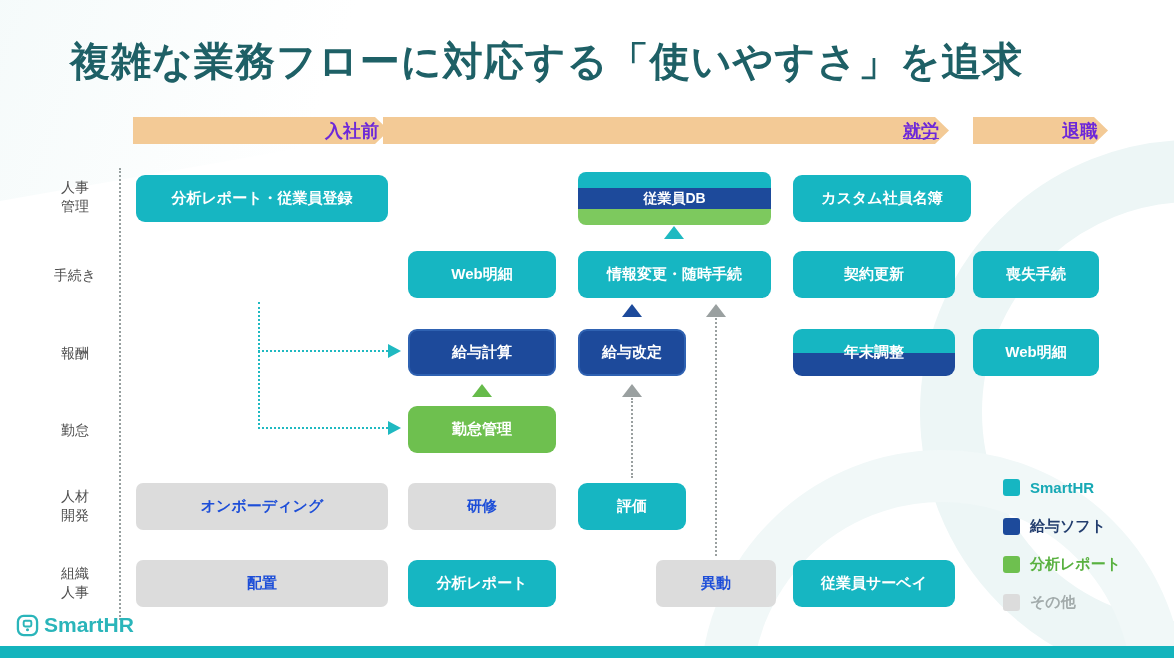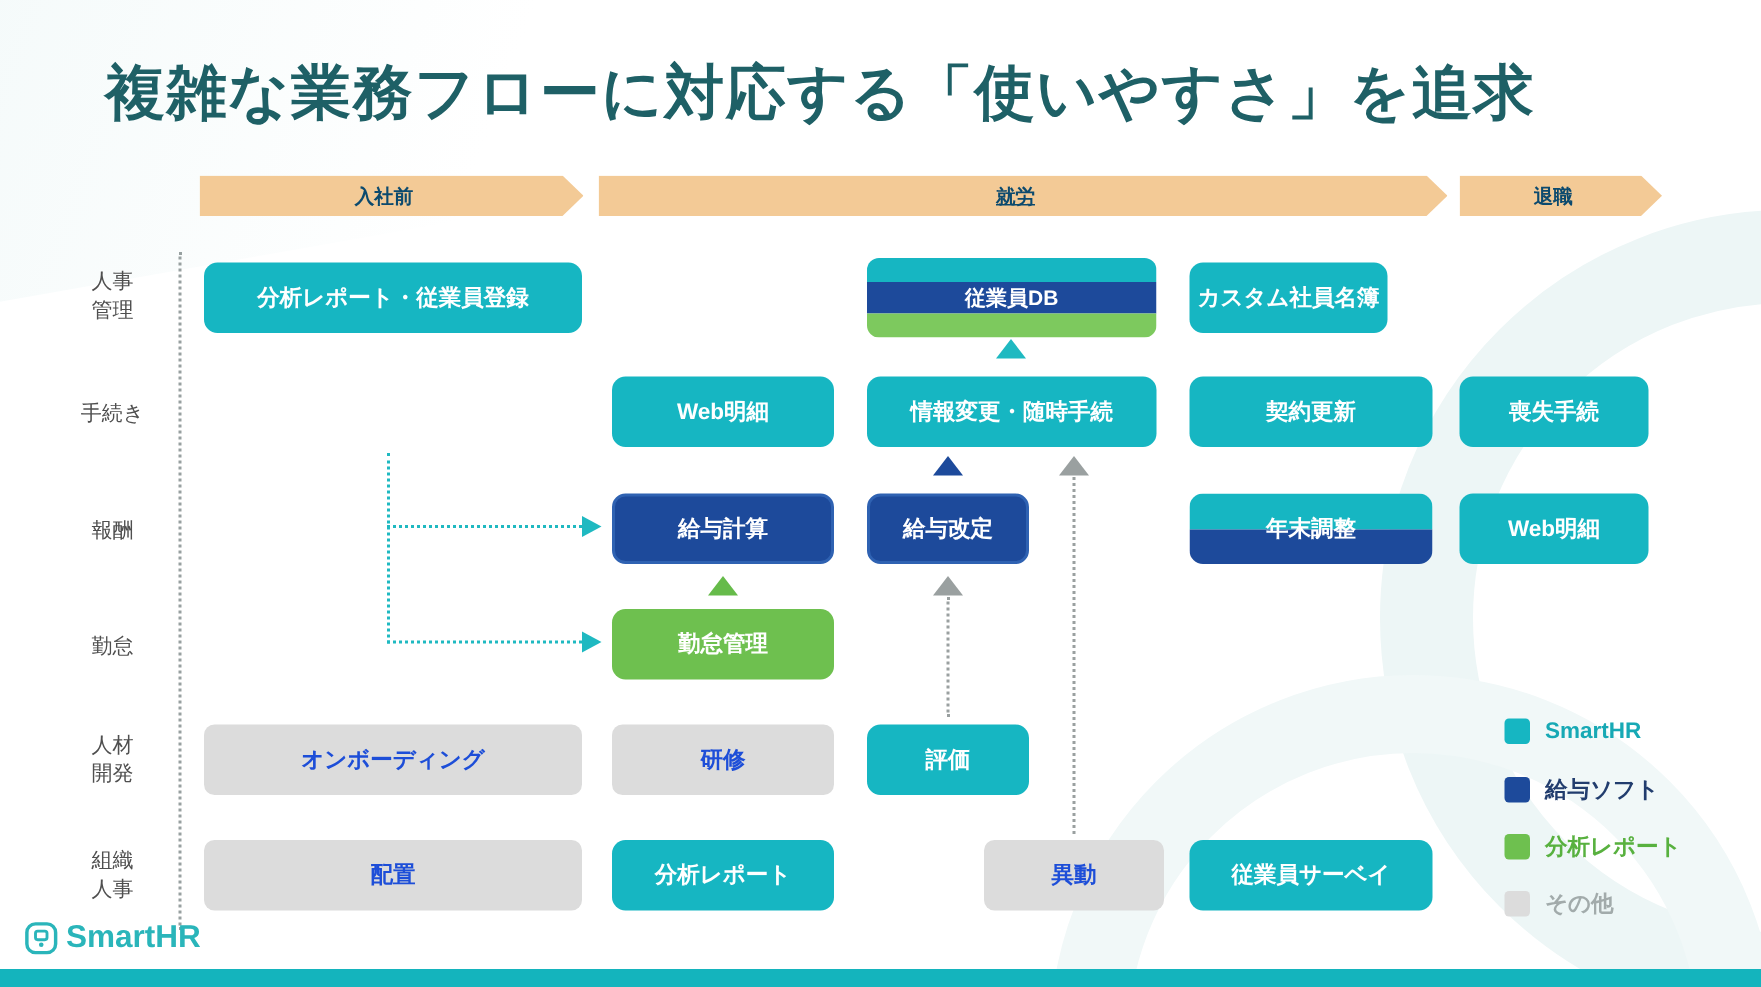--- a/index.html
+++ b/index.html
@@ -13,22 +13,22 @@
   .ring1{left:920px;top:140px;width:420px;height:420px;border:62px solid #edf6f6;}
   .ring2{left:700px;top:450px;width:380px;height:380px;border:52px solid #f1f8f8;}
   .wash{position:absolute;left:-60px;top:-140px;width:560px;height:300px;
     background:linear-gradient(120deg,#f2f9f9 0%,rgba(255,255,255,0) 70%);
     transform:rotate(-10deg);z-index:0;}
   
   .title{position:absolute;left:70px;top:34px;width:1060px;z-index:2;
     font-size:40px;font-weight:800;color:#1e6066;letter-spacing:1px;white-space:nowrap;}
   
   .stage{position:absolute;top:117px;height:27px;z-index:2;
-    background:#f3ca96;color:#0c4a6e;font-size:13px;font-weight:700;
-    display:flex;align-items:center;justify-content:center;
+    background:#f3ca96;color:#6d28d9;font-size:18px;font-weight:700;
+    display:flex;align-items:center;justify-content:flex-end;
     clip-path:polygon(0 0,calc(100% - 14px) 0,100% 50%,calc(100% - 14px) 100%,0 100%);}
   .stage span{margin-right:10px;}
   
   .rowlabel{position:absolute;left:42px;width:66px;z-index:2;text-align:center;
     color:#4f4f4f;font-size:14px;font-weight:400;line-height:1.35;}
   .sep{position:absolute;left:119px;top:168px;height:452px;border-left:2px dotted #97a0a0;z-index:1;}
   
   .box{position:absolute;height:47px;z-index:2;box-sizing:border-box;border-radius:9px;
     display:flex;align-items:center;justify-content:center;
     font-size:15px;font-weight:700;white-space:nowrap;}
@@ -77,21 +77,21 @@
 
   <div class="wash"></div>
   <div class="ring ring1"></div>
   <div class="ring ring2"></div>
 
   <div class="title">複雑な業務フローに対応する「使いやすさ」を追求</div>
 
   <div class="stage" style="left:133px;width:256px;">
       <span>入社前</span>
     </div>
-  <div class="stage" style="left:399px;width:566px;text-decoration:underline;">
+  <div class="stage" style="left:383px;width:566px;text-decoration:underline;">
       <span>就労</span>
     </div>
   <div class="stage" style="left:973px;width:135px;">
       <span>退職</span>
     </div>
 
   <div class="rowlabel" style="top:178px;">
     <div>人事</div>
     <div>管理</div>
   </div>
@@ -109,21 +109,21 @@
   <div class="sep"></div>
 
   <div class="box teal" style="left:136px;top:175px;width:252px;">分析レポート・従業員登録</div>
   <div class="dbbox">
     <div class="db-top"></div>
     <div class="db-mid">
         <span>従業員DB</span>
       </div>
     <div class="db-bot"></div>
   </div>
-  <div class="box teal" style="left:793px;top:175px;width:132px;">カスタム社員名簿</div>
+  <div class="box teal" style="left:793px;top:175px;width:178px;">カスタム社員名簿</div>
 
   <div class="box teal" style="left:408px;top:251px;width:148px;">Web明細</div>
   <div class="box teal" style="left:578px;top:251px;width:193px;">情報変更・随時手続</div>
   <div class="box teal" style="left:793px;top:251px;width:162px;">契約更新</div>
   <div class="box teal" style="left:973px;top:251px;width:126px;">喪失手続</div>
 
   <div class="box navy" style="left:408px;top:329px;width:148px;">給与計算</div>
   <div class="box navy" style="left:578px;top:329px;width:108px;">給与改定</div>
   <div class="nencho">
     <div class="band-teal"></div>

